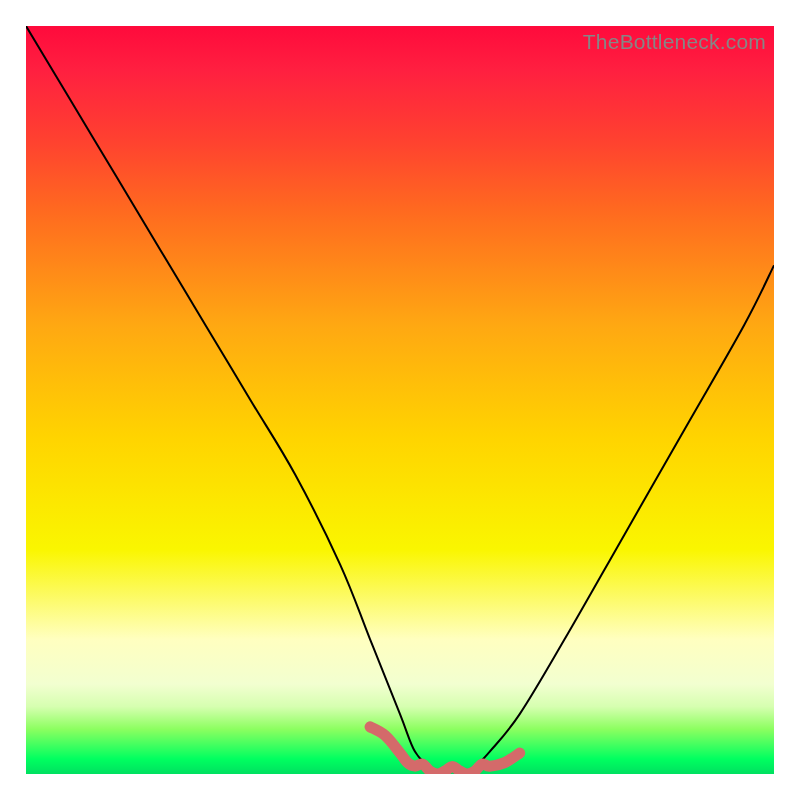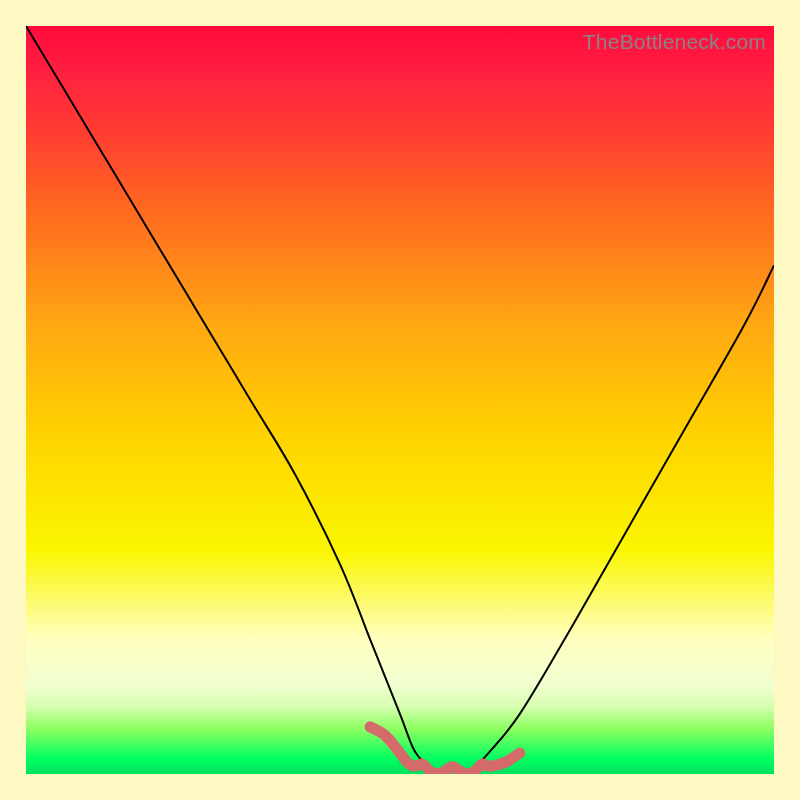--- a/index.html
+++ b/index.html
@@ -7,21 +7,21 @@
     width: 800px;
     height: 800px;
     background: #000;
     position: relative;
     overflow: hidden;
     font-family: Arial, Helvetica, sans-serif;
   }
   .frame {
     position: absolute;
     inset: 0;
-    background: #fef9c3;
+    background: #ffffff;
   }
   .plot-area {
     position: absolute;
     left: 26px;
     top: 26px;
     width: 748px;
     height: 748px;
   }
   .gradient-bg {
     position: absolute;

